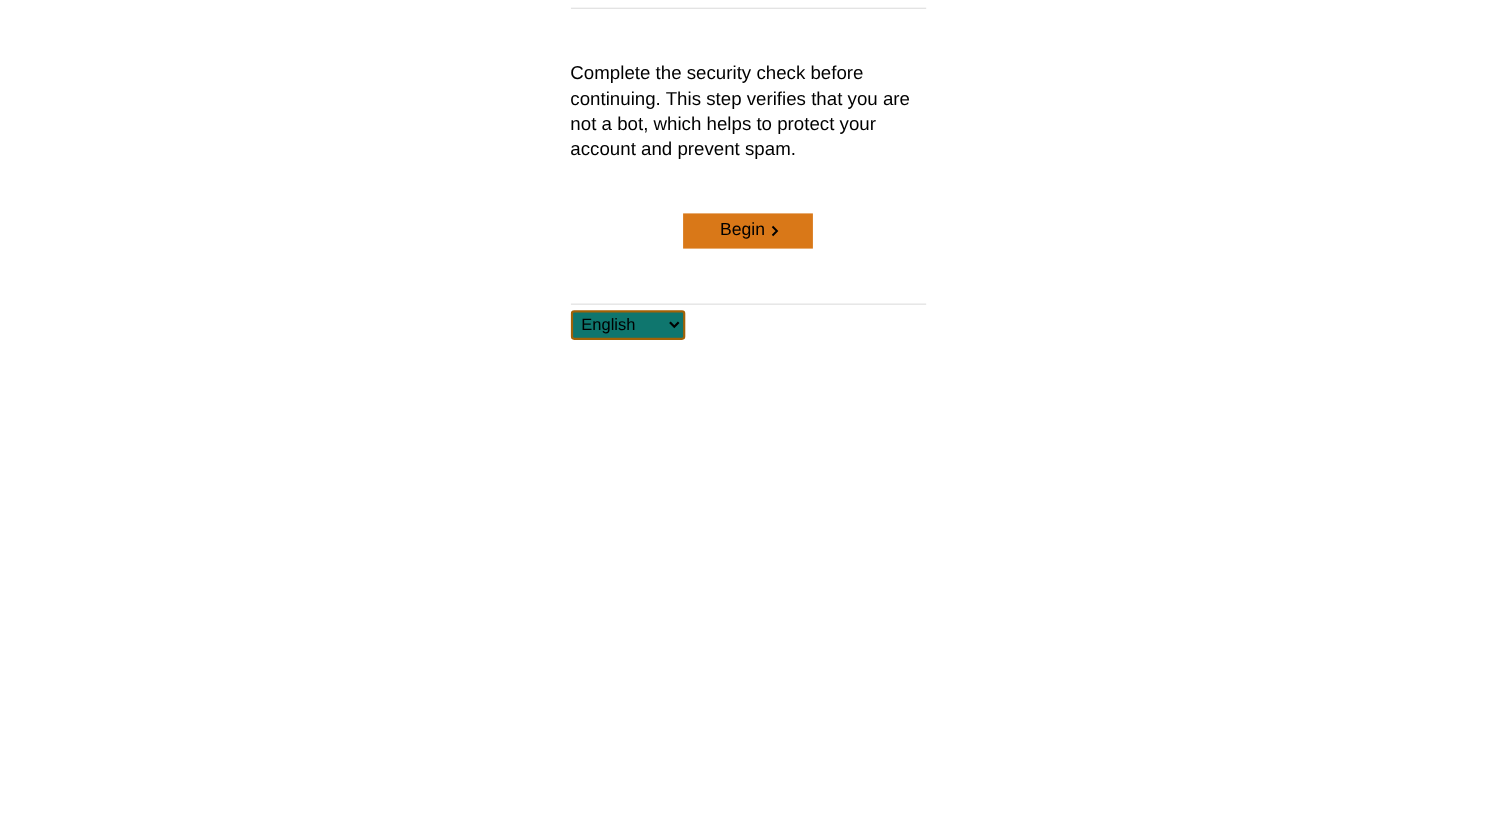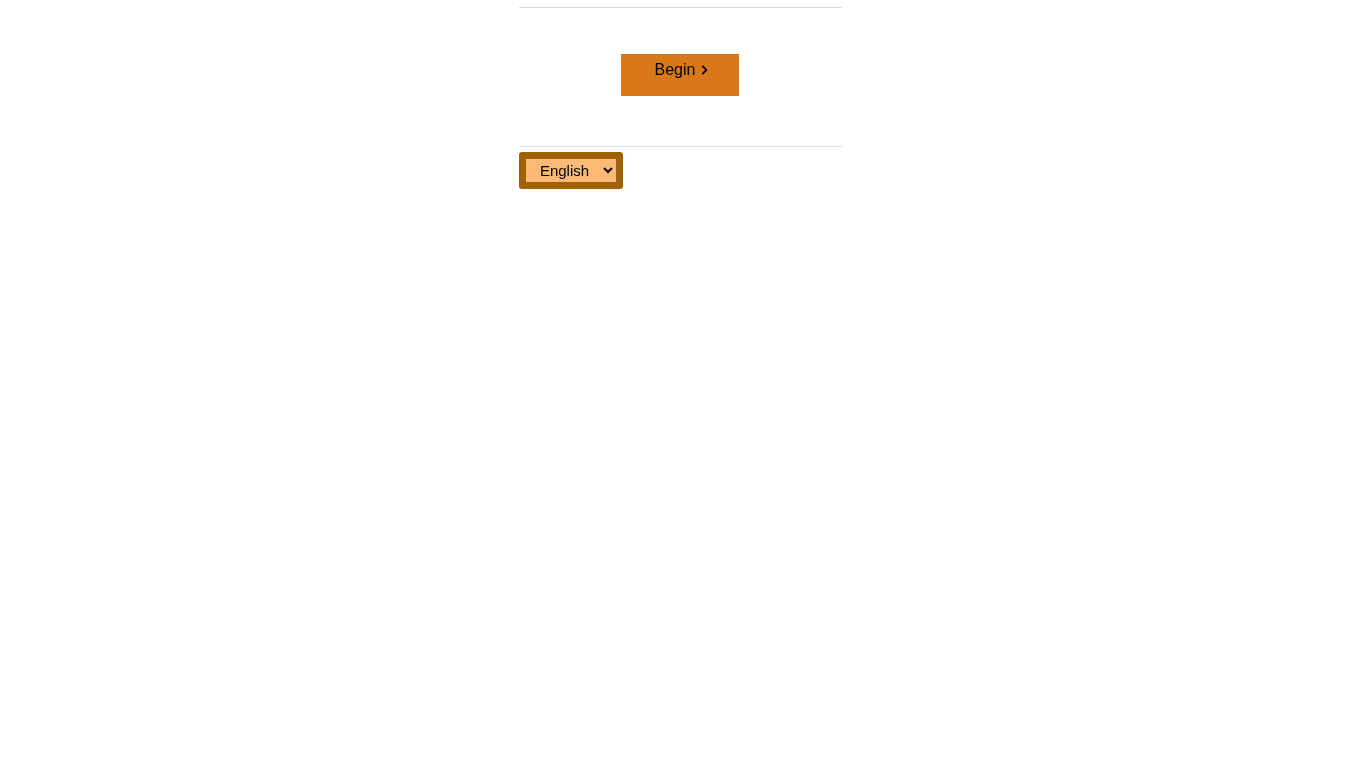--- a/index.html
+++ b/index.html
@@ -42,21 +42,21 @@
     .button-wrap {
       display: flex;
       justify-content: center;
       margin-top: 46px;
     }
     .begin-button {
       background: #d97818;
       color: #000;
       border: none;
       font-size: 16px;
-      padding: 7px 28px 17px 34px;
+      padding: 7px 28px 7px 34px;
       cursor: pointer;
       display: inline-flex;
       align-items: center;
       gap: 2px;
       font-family: inherit;
     }
     .begin-button svg {
       width: 14px;
       height: 14px;
       position: relative;
@@ -66,33 +66,33 @@
       border-top: 1px solid #ddd;
       width: 100%;
       margin-top: 50px;
     }
     .lang-select {
       margin-top: 5px;
       font-size: 15px;
       font-family: inherit;
       padding: 2px 4px;
       width: 104px;
-      background: #fdba74;
-      border: 7px solid #a16207;
+      background: #0f766e;
+      border: 2px solid #a16207;
       border-radius: 3px;
-      text-align: center;
     }
   </style>
 </head>
 <body>
 
 <div class="container">
   <div class="top-border"></div>
 
 
+  <p class="description">Complete the security check before continuing. This step verifies that you are not a bot, which helps to protect your account and prevent spam.</p>
 
   <div class="button-wrap">
     <button class="begin-button">
       <span>Begin</span>
       <svg viewBox="0 0 24 24" fill="none" stroke="currentColor" stroke-width="3">
         <polyline points="9 5 16 12 9 19"></polyline>
       </svg>
     </button>
   </div>
 

